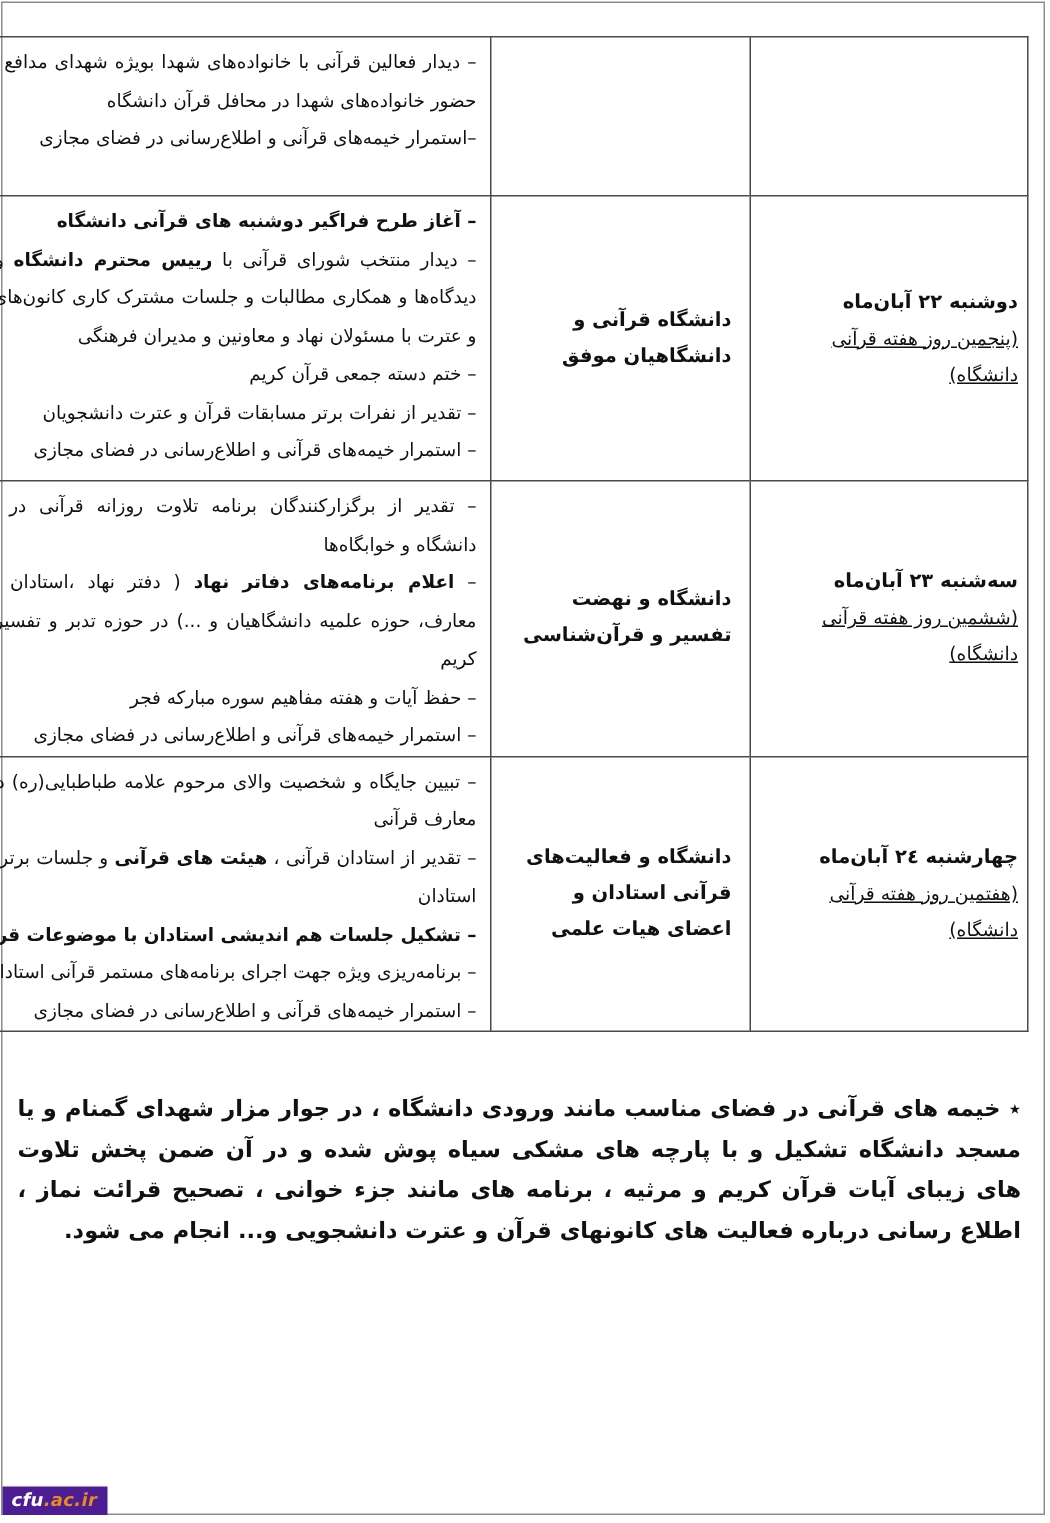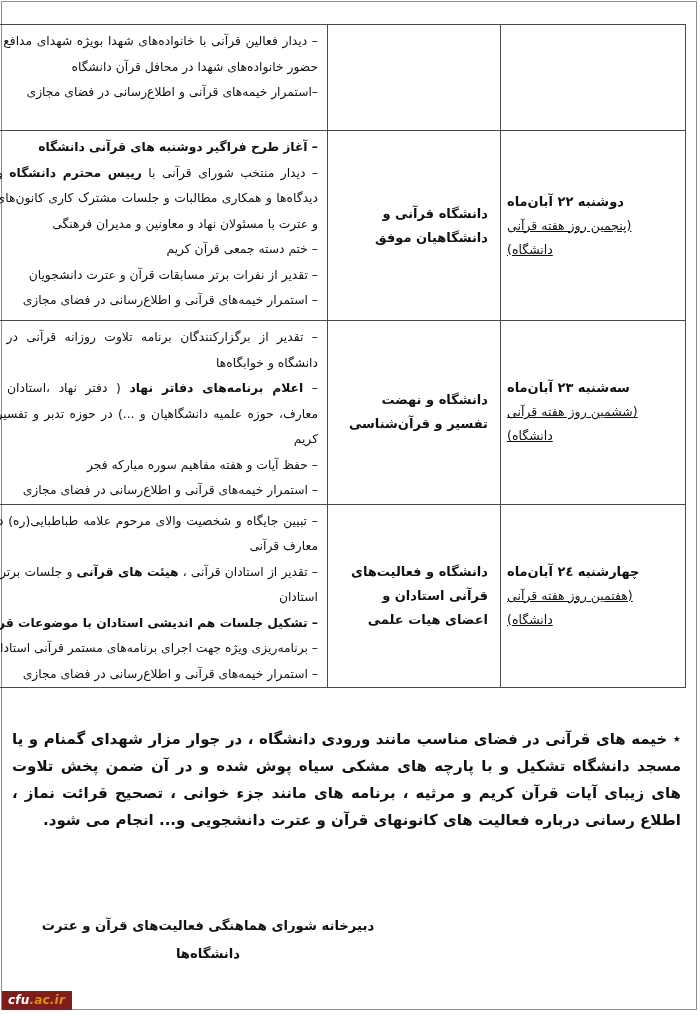--- a/index.html
+++ b/index.html
@@ -12,21 +12,21 @@
     position:absolute;left:1px;top:1px;width:694px;height:1007px;
     border:1px solid #8c8c8c;background:#ffffff;direction:rtl;
   }
   table.schedule{
     border-collapse:collapse;table-layout:fixed;
     width:676px;margin:22px 10px 0 auto;direction:rtl;
   }
   table.schedule td{
     border:1px solid #4a4a4a;overflow:hidden;
   }
-  td.date-cell{width:172px;text-align:left;vertical-align:middle;padding:0 6px;}
+  td.date-cell{width:172px;text-align:right;vertical-align:middle;padding:0 6px;}
   td.category-cell{width:148px;text-align:right;vertical-align:middle;padding:0 12px;}
   td.activities-cell{width:352px;vertical-align:top;padding:4px 9px 0 6px;}
   tr.r0{height:106px;} tr.r1{height:190px;} tr.r2{height:163px;} tr.r3{height:164px;}
   .date-title{font-weight:bold;font-size:13px;line-height:24px;}
   .date-subtitle{font-size:12.5px;line-height:24px;text-decoration:underline;}
   .category-label{font-weight:bold;font-size:13px;line-height:24px;}
   .activity-item{
     font-size:12.3px;line-height:25.5px;text-align:justify;
     text-align-last:right;direction:rtl;
   }
@@ -119,20 +119,19 @@
               <div class="activity-item"><span>– استمرار خیمه‌های قرآنی و اطلاع‌رسانی در فضای مجازی</span></div>
             </div>
         </td>
       </tr>
     </tbody>
   </table>
 
   <div class="note">٭ خیمه های قرآنی در فضای مناسب مانند ورودی دانشگاه ، در جوار مزار شهدای گمنام و یا مسجد دانشگاه تشکیل و با پارچه های مشکی سیاه پوش شده و در آن ضمن پخش تلاوت های زیبای آیات قرآن کریم و مرثیه ، برنامه های مانند جزء خوانی ، تصحیح قرائت نماز ، اطلاع رسانی درباره فعالیت های کانونهای قرآن و عترت دانشجویی و... انجام می شود.</div>
 
   <div class="footer">
-    <div>دبیرخانه شورای هماهنگی فعالیت‌های قرآن و عترت دانشگاه‌ها</div>
   </div>
 
 </div>
 
-<div class="watermark" style="background: #7f1d1d;">
+<div class="watermark" style="background: #4c1d95;">
   <span style="color: rgb(255, 255, 255);">cfu</span><span style="color: rgb(231, 140, 26);">.ac.ir</span>
 </div>
 
 </body></html>

